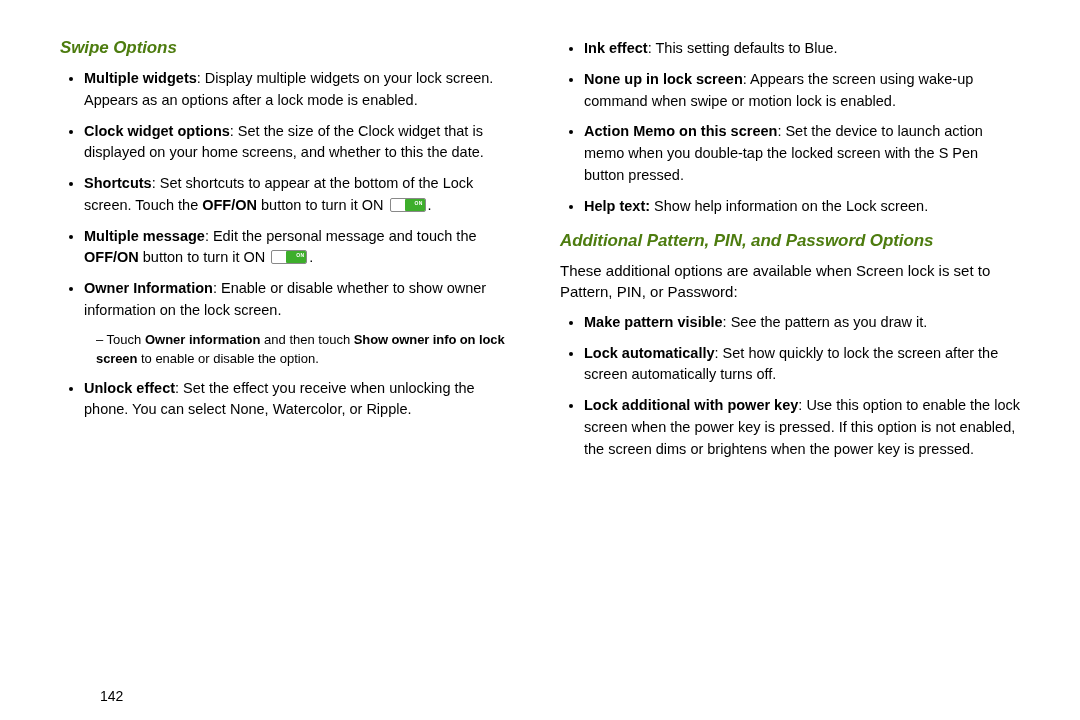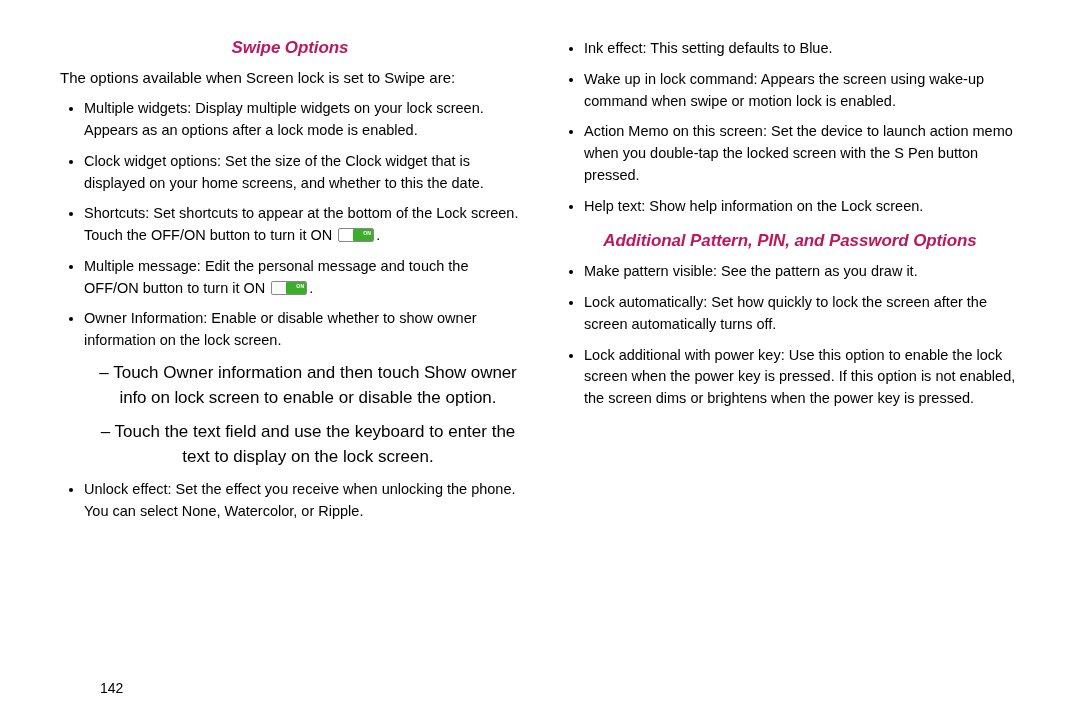--- a/index.html
+++ b/index.html
@@ -24,57 +24,55 @@
     flex: 1;
     padding-right: 20px;
     box-sizing: border-box;
   }
   .col + .col {
     padding-left: 20px;
   }
   .heading {
     font-weight: 700;
     font-style: italic;
-    color: #be185d;
+    color: #4d7c0f;
     font-size: 17px;
     margin: 0 0 10px 0;
     letter-spacing: -0.1px;
-    text-align: center;
   }
   .intro {
     font-size: 15px;
     margin: 0 0 10px 0;
     line-height: 1.35;
   }
   ul.bullets {
     list-style-type: disc;
     padding-left: 24px;
     margin: 0 0 0 0;
   }
   ul.bullets > li {
     font-size: 14.5px;
     line-height: 1.5;
     margin-bottom: 9px;
     font-family: Arial, Helvetica, sans-serif;
   }
   .tight li { margin-bottom: 8px; }
-  .label { font-weight: 400; }
+  .label { font-weight: 700; }
   .sub {
     list-style-type: none;
     padding-left: 12px;
     margin: 8px 0 0 0;
   }
   .sub li::before {
     content: "– ";
   }
   .sub li {
-    font-size: 17px;
+    font-size: 13px;
     line-height: 1.5;
     margin-bottom: 8px;
-    text-align: center;
   }
   .toggle {
     display: inline-block;
     width: 36px;
     height: 14px;
     border: 1px solid #888;
     border-radius: 2px;
     vertical-align: middle;
     position: relative;
     background: #fff;
@@ -95,34 +93,33 @@
     position: absolute;
     right: 2px;
     top: 1px;
     font-size: 5px;
     color: #fff;
     font-weight: 700;
     letter-spacing: 0.3px;
   }
   .pagenum {
     position: absolute;
-    bottom: 24px;
+    bottom: 16px;
     left: 100px;
     font-size: 14px;
   }
   .cond { font-family: Arial, Helvetica, sans-serif; letter-spacing: -0.1px; }
 </style>
 </head>
 <body>
 
 <div class="page">
 
   <div class="col">
     <div class="heading">Swipe Options</div>
-    <div class="intro">The options available when Screen lock is set to Swipe are:</div>
     <ul class="bullets">
 
       <li>
         <span class="label">Multiple widgets</span><span>: Display multiple widgets on your lock screen. Appears as an options after a lock mode is enabled.</span>
       </li>
 
       <li>
         <span class="label">Clock widget options</span><span>: Set the size of the Clock widget that is displayed on your home screens, and whether to this the date.</span>
       </li>
 
@@ -135,50 +132,48 @@
         <span class="label">Multiple message</span><span>: Edit the personal message and touch the </span><span class="label">OFF/ON</span><span> button to turn it ON </span>
         <span class="toggle"><span class="knob"></span><span class="txt">ON</span></span><span>.</span>
       </li>
 
       <li>
         <span class="label">Owner Information</span><span>: Enable or disable whether to show owner information on the lock screen.</span>
         <ul class="sub">
           <li>
             <span>Touch </span><span class="label">Owner information</span><span> and then touch </span><span class="label cond">Show owner info on lock screen</span><span> to enable or disable the option.</span>
           </li>
-          <li>
-            <span>Touch the text field and use the keyboard to enter the text to display on the lock screen.</span>
-          </li>
         </ul>
       </li>
 
       <li>
         <span class="label">Unlock effect</span><span>: Set the effect you receive when unlocking the phone. You can select None, Watercolor, or Ripple.</span>
       </li>
 
     </ul>
   </div>
 
   <div class="col">
     <ul class="bullets tight">
       <li>
         <span class="label">Ink effect</span><span>: This setting defaults to Blue.</span>
       </li>
       <li>
-        <span class="label">Wake up in lock command</span><span>: Appears the screen using wake-up command when swipe or motion lock is enabled.</span>
+        <span class="label">None up in lock screen</span><span>: Appears the screen using wake-up command when swipe or motion lock is enabled.</span>
       </li>
       <li>
         <span class="label">Action Memo on this screen</span><span>: Set the device to launch action memo when you double-tap the locked screen with the S Pen button pressed.</span>
       </li>
       <li>
         <span class="label">Help text:</span><span> Show help information on the Lock screen.</span>
       </li>
     </ul>
 
     <div class="heading" style="margin-top:14px;">Additional Pattern, PIN, and Password Options</div>
+    <div class="intro">These additional options are available when Screen lock is set to Pattern, PIN, or Password:</div>
     <ul class="bullets">
       <li>
         <span class="label">Make pattern visible</span><span>: See the pattern as you draw it.</span>
       </li>
       <li>
         <span class="label">Lock automatically</span><span>: Set how quickly to lock the screen after the screen automatically turns off.</span>
       </li>
       <li>
         <span class="label">Lock additional with power key</span><span>: Use this option to enable the lock screen when the power key is pressed. If this option is not enabled, the screen dims or brightens when the power key is pressed.</span>
       </li>

